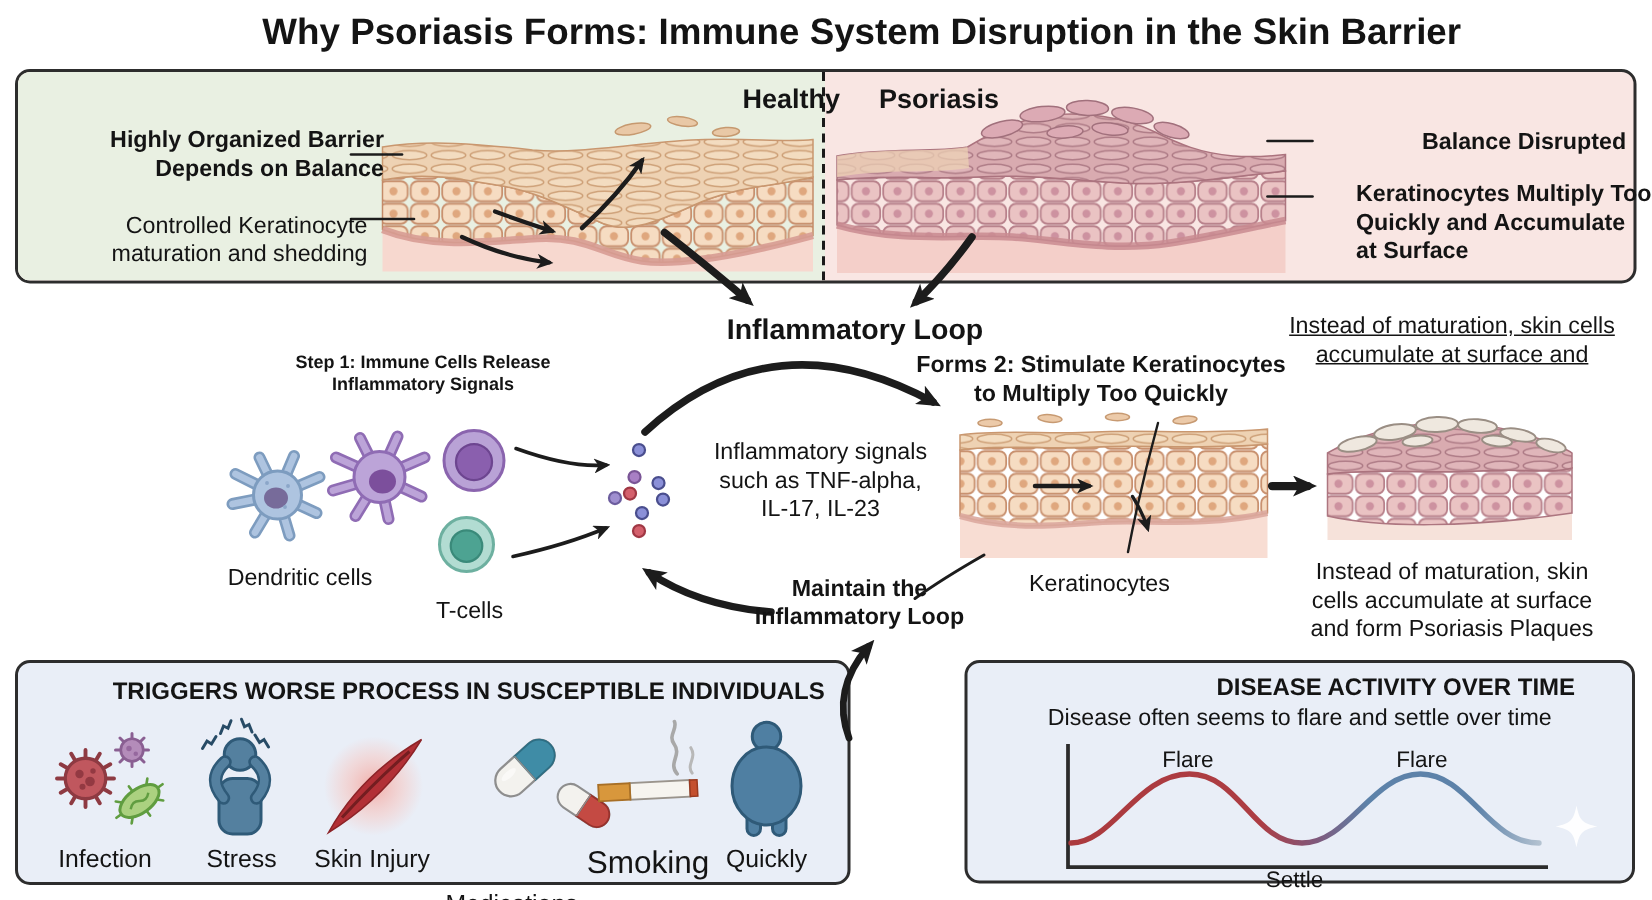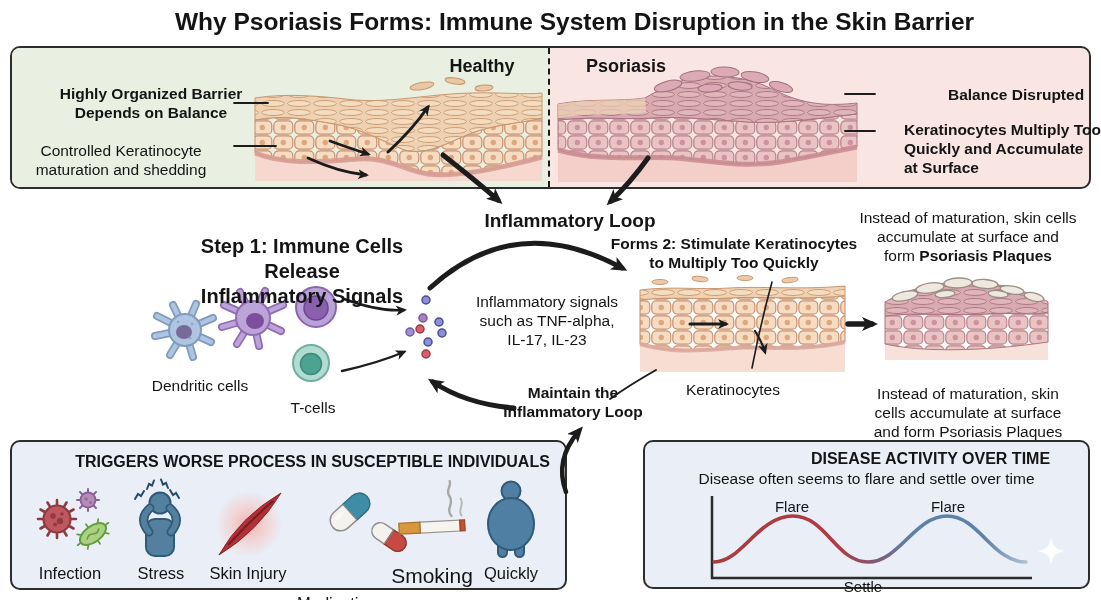--- a/index.html
+++ b/index.html
@@ -2,21 +2,21 @@
 <html><head>
 <meta charset="utf-8">
 <style>
   html,body{margin:0;padding:0;background:#fff;}
   .stage{position:relative;width:1101px;height:600px;background:#ffffff;
          font-family:"Liberation Sans",sans-serif;color:#141414;overflow:hidden;}
   .abs{position:absolute;}
   .t{z-index:3;line-height:1.24;}
   .b{font-weight:700;padding-left:24px;}
   .ctr{text-align:center;}
-  .rt{text-align:center;}
+  .rt{text-align:right;}
   .pre{white-space:pre-line;}
   .panel{position:absolute;border:2px solid #2d2d2d;border-radius:10px;box-sizing:border-box;z-index:1;}
   .overlay{position:absolute;left:0;top:0;z-index:2;}
   .half{position:absolute;top:0;bottom:0;}
   .divider{position:absolute;top:0;bottom:0;width:0;border-left:2.5px dashed #1a1a1a;}
 </style>
 </head>
 <body>
 
 <div class="stage">
@@ -265,53 +265,52 @@
     </g>
   </svg>
 
   <div class="abs t b ctr" style="left:0;top:7px;width:1101px;font-size:24.5px;">Why Psoriasis Forms: Immune System Disruption in the Skin Barrier</div>
 
   <div class="abs t b rt" style="left:380px;top:55px;width:156px;font-size:18px;">Healthy</div>
   <div class="abs t b" style="left:562px;top:55px;font-size:18px;">Psoriasis</div>
 
   <div class="abs t b rt pre" style="left:22px;top:84px;width:210px;font-size:15.5px;">Highly Organized Barrier
 Depends on Balance</div>
-  <div class="abs t rt pre" style="left:12px;top:141px;width:218px;font-size:15.5px;">Controlled Keratinocyte
+  <div class="abs t rt pre" style="left:12px;top:141px;width:218px;font-size:15.5px;padding-left:15px;">Controlled Keratinocyte
 maturation and shedding</div>
 
   <div class="abs t b" style="left:924px;top:85px;font-size:15.5px;">Balance Disrupted</div>
   <div class="abs t b pre" style="left:880px;top:120px;width:215px;font-size:15.5px;">Keratinocytes Multiply Too
 Quickly and Accumulate
 at Surface</div>
 
   <div class="abs t b ctr" style="left:446px;top:209px;width:200px;font-size:19px;">Inflammatory Loop</div>
 
-  <div class="abs t b ctr pre" style="left:153px;top:234px;width:250px;font-size:20px;">Step 1: Immune Cells Release
+  <div class="abs t b ctr pre" style="left:133px;top:234px;width:250px;font-size:12px;">Step 1: Immune Cells Release
 Inflammatory Signals</div>
   <div class="abs t b ctr pre" style="left:585px;top:234px;width:250px;font-size:15.5px;">Forms 2: Stimulate Keratinocytes
 to Multiply Too Quickly</div>
 
   <div class="abs t ctr pre" style="left:452px;top:292px;width:190px;font-size:15.5px;">Inflammatory signals
 such as TNF-alpha,
 IL-17, IL-23</div>
 
   <div class="abs t ctr" style="left:135px;top:376px;width:130px;font-size:15.5px;">Dendritic cells</div>
   <div class="abs t ctr" style="left:263px;top:398px;width:100px;font-size:15.5px;">T-cells</div>
 
   <div class="abs t b ctr pre" style="left:454px;top:383px;width:190px;font-size:15.5px;">Maintain the
 Inflammatory Loop</div>
 
   <div class="abs t ctr" style="left:668px;top:380px;width:130px;font-size:15.5px;">Keratinocytes</div>
 
-  <div class="abs t ctr" style="left:843px;top:208px;width:250px;font-size:15.5px;">
+  <div class="abs t ctr" style="left:843px;top:208px;width:250px;font-size:15.5px;text-decoration:underline;">
     <div>Instead of maturation, skin cells</div>
     <div>accumulate at surface and</div>
-    <div><span>form </span><b>Psoriasis Plaques</b></div>
   </div>
-  <div class="abs t ctr pre" style="left:843px;top:384px;width:250px;font-size:15.5px;">Instead of maturation, skin
+  <div class="abs t ctr pre" style="left:843px;top:372px;width:250px;font-size:15.5px;">Instead of maturation, skin
 cells accumulate at surface
 and form Psoriasis Plaques</div>
 
   <div class="abs t b ctr" style="left:12px;top:452px;width:553px;font-size:16px;">TRIGGERS WORSE PROCESS IN SUSCEPTIBLE INDIVIDUALS</div>
 
   <div class="abs t ctr" style="left:20px;top:563px;width:100px;font-size:16.5px;">Infection</div>
   <div class="abs t ctr" style="left:111px;top:563px;width:100px;font-size:16.5px;">Stress</div>
   <div class="abs t ctr" style="left:188px;top:563px;width:120px;font-size:16.5px;">Skin Injury</div>
   <div class="abs t ctr" style="left:281px;top:593px;width:120px;font-size:16.5px;">Medications</div>
   <div class="abs t ctr" style="left:382px;top:563px;width:100px;font-size:21px;">Smoking</div>

